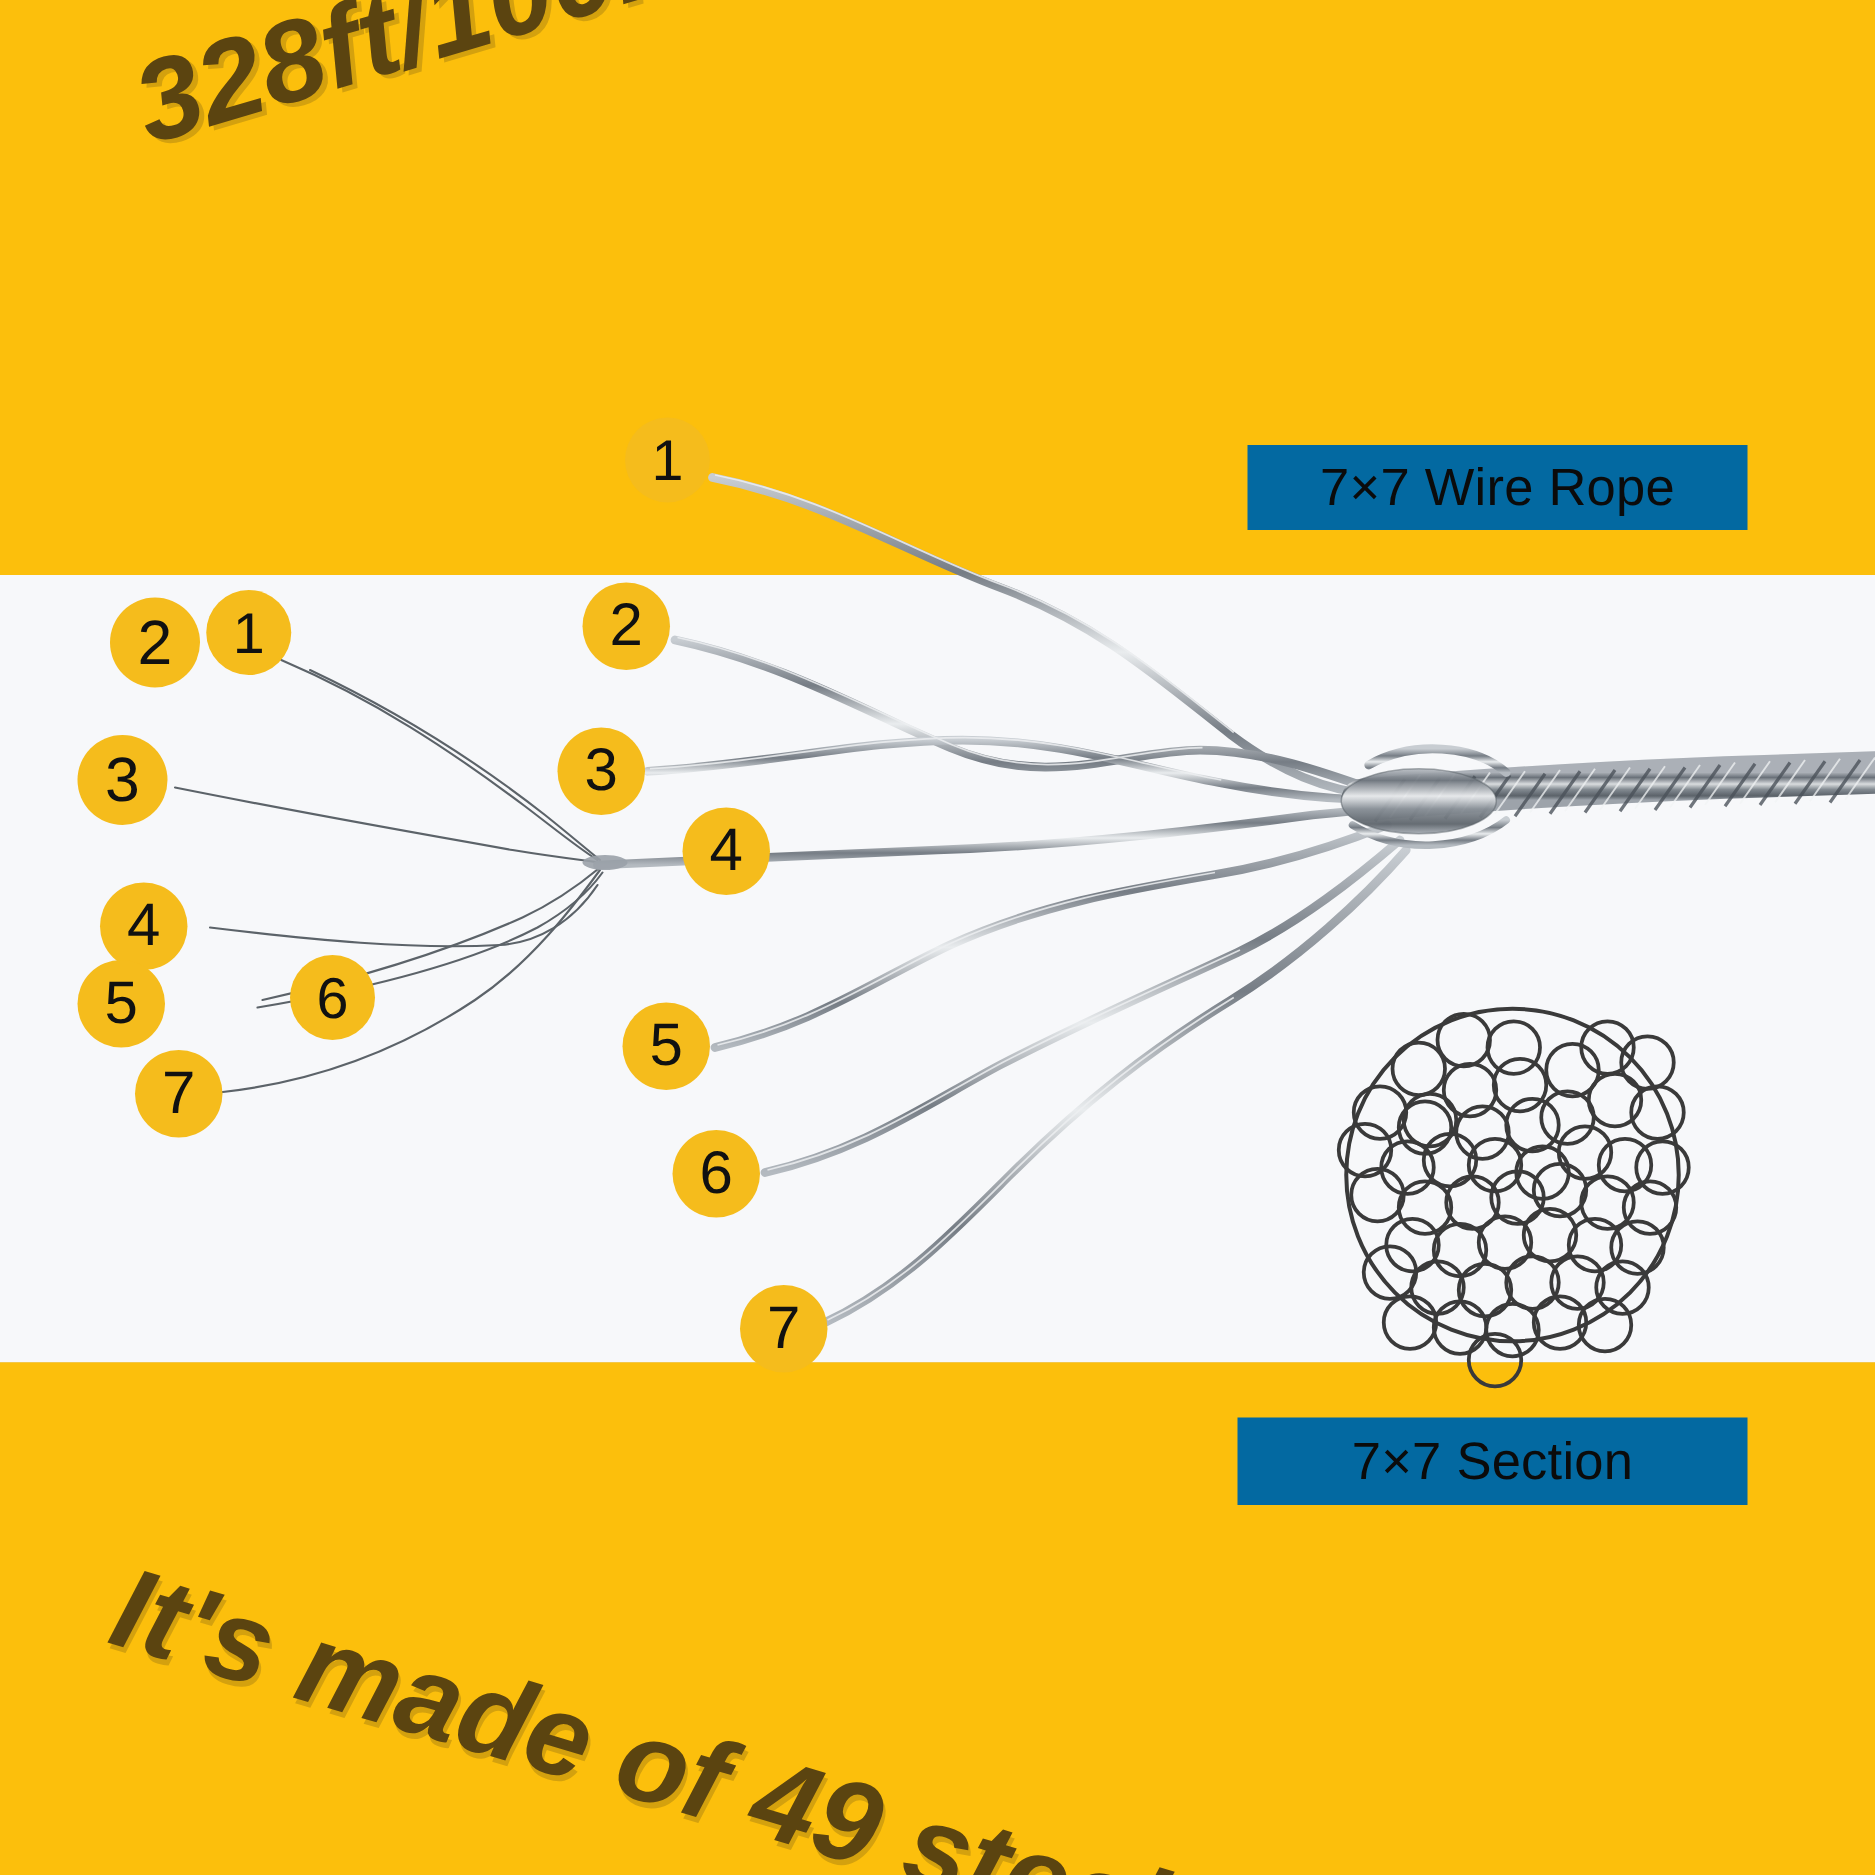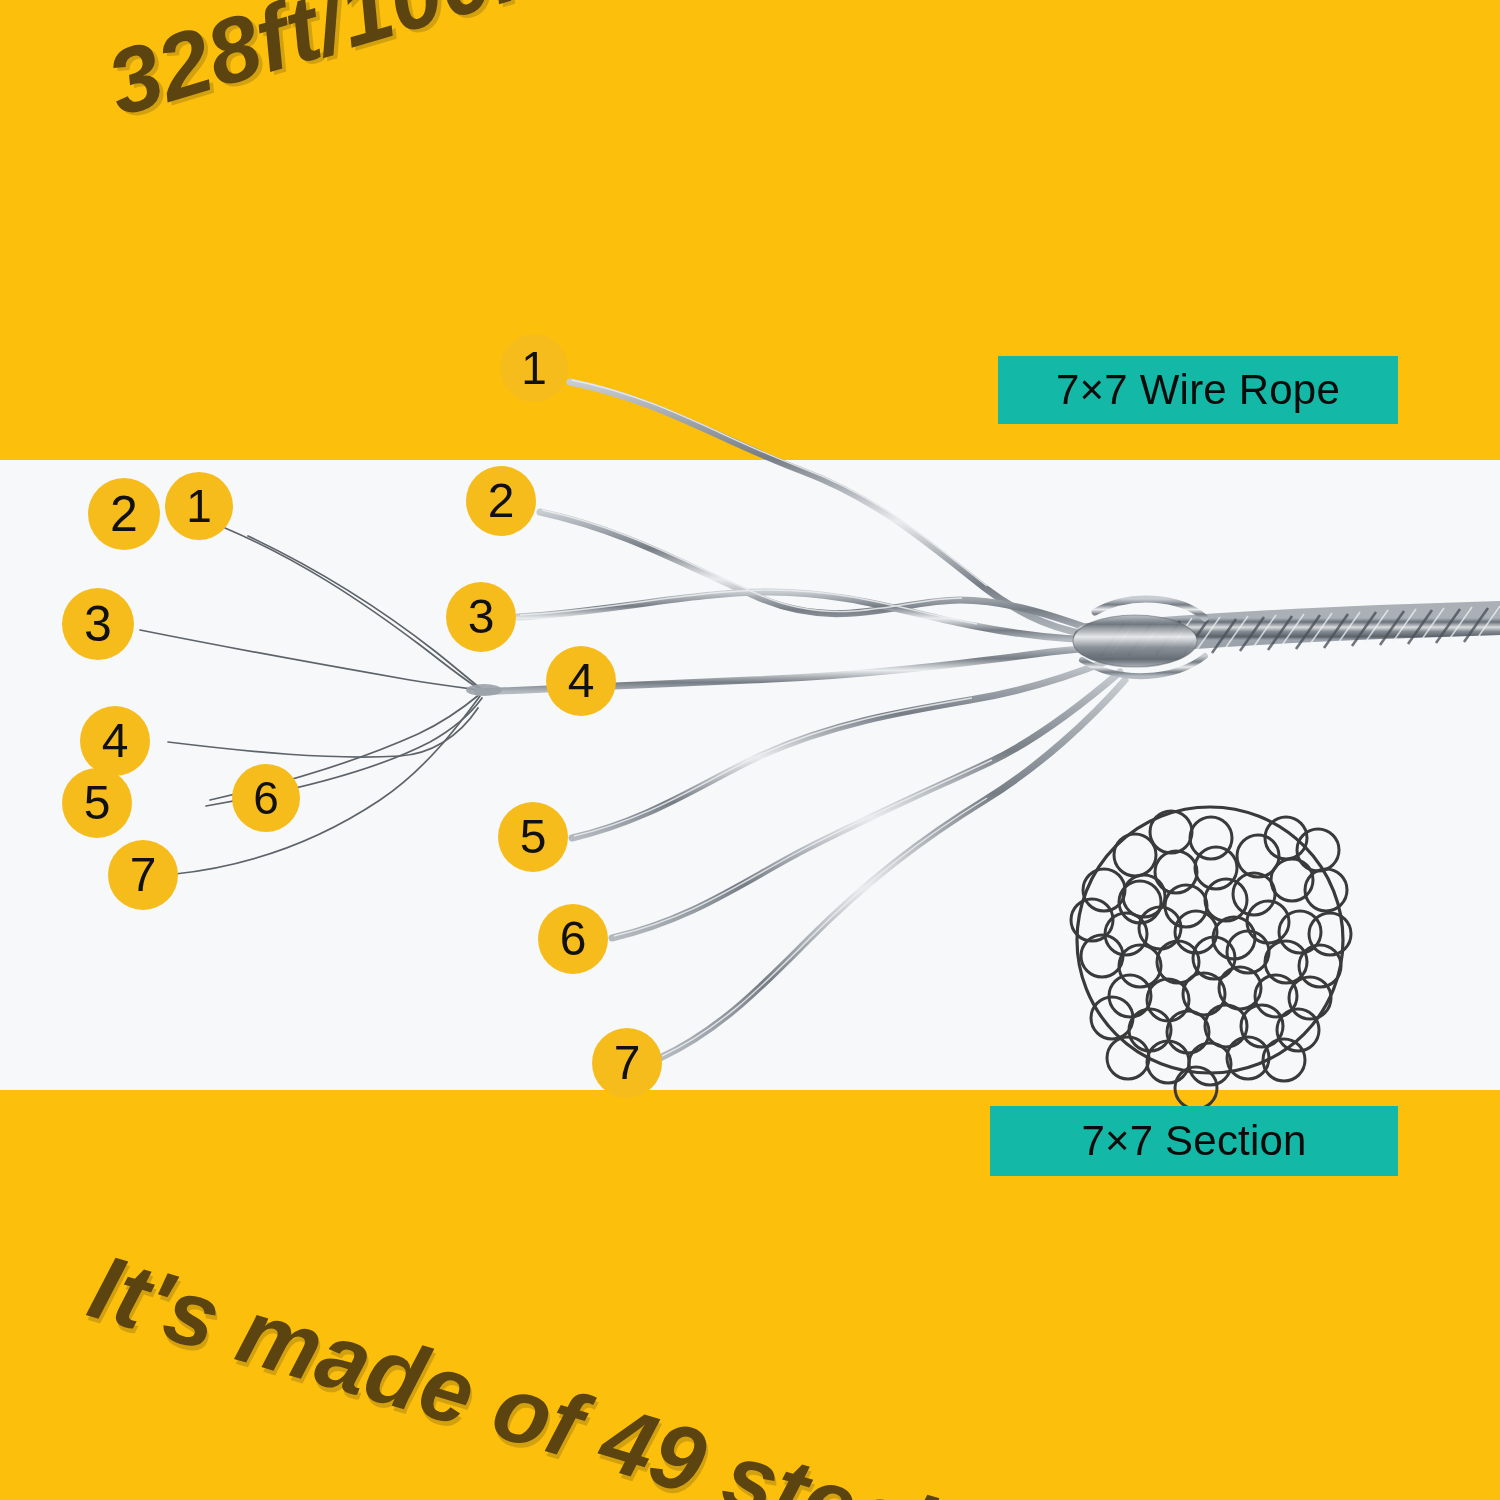--- a/index.html
+++ b/index.html
@@ -41,21 +41,21 @@
     font-family: "Liberation Sans", sans-serif;
     font-weight: 400;
     line-height: 1;
     user-select: none;
     z-index: 40;
   }
 
   
   .chip {
     position: absolute;
-    background: #14b8a6;
+    background: #0369a1;
     color: #0b0b0b;
     font-family: "Liberation Sans", sans-serif;
     font-weight: 400;
     display: flex;
     align-items: center;
     justify-content: center;
     white-space: nowrap;
     letter-spacing: 0.2px;
     z-index: 45;
   }
@@ -272,21 +272,21 @@
         </g>
       </g>
     </svg>
 
     <div class="banner-text" id="headline-top">328ft/100m Wire Rope Cable</div>
 
     <div class="banner-text" id="headline-bottom">It's made of 49 steel wire</div>
 
     <div class="chip" style="left:998px; top:356px; width:400px; height:68px; font-size:42px;">7×7 Wire Rope</div>
 
-    <div class="chip" style="left:990px; top:1106px; width:408px; height:70px; font-size:42px;">7×7 Section</div>
+    <div class="chip" style="left:990px; top:1134px; width:408px; height:70px; font-size:42px;">7×7 Section</div>
 
     <div class="badge" style="left:165px; top:472px; width:68px; height:68px; font-size:46px;">1</div>
 
     <div class="badge" style="left:88px; top:478px; width:72px; height:72px; font-size:50px;">2</div>
 
     <div class="badge" style="left:62px; top:588px; width:72px; height:72px; font-size:50px;">3</div>
 
     <div class="badge" style="left:80px; top:706px; width:70px; height:70px; font-size:48px;">4</div>
 
     <div class="badge" style="left:62px; top:768px; width:70px; height:70px; font-size:48px;">5</div>

